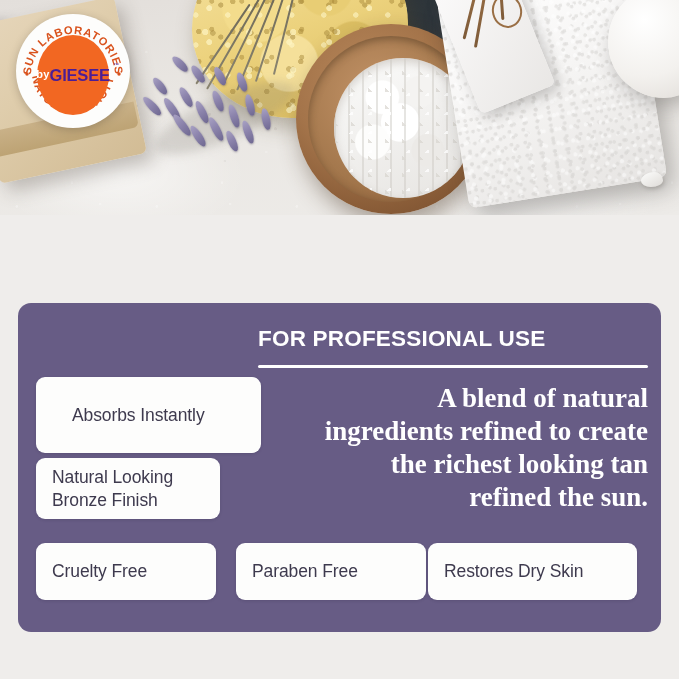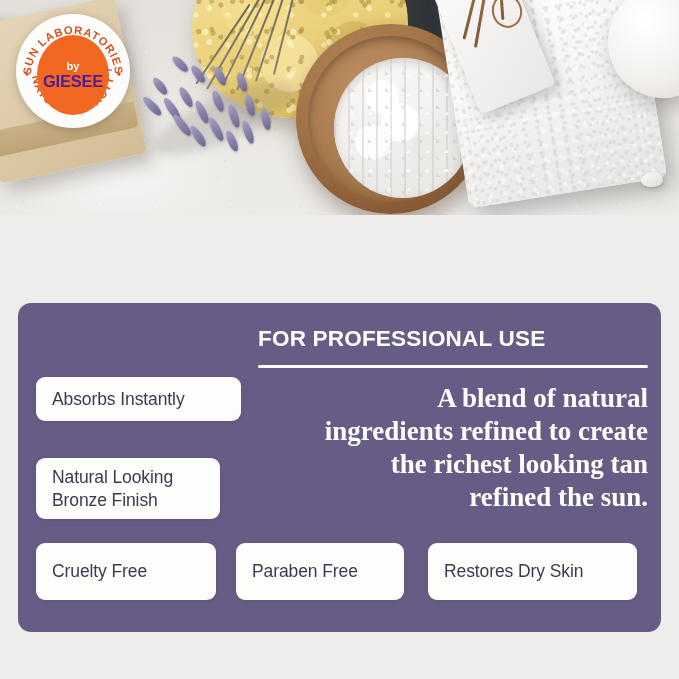--- a/index.html
+++ b/index.html
@@ -134,21 +134,21 @@
 
   .pebble{position:absolute;left:641px;top:172px;width:22px;height:15px;
     border-radius:60% 40% 55% 45%/60% 55% 45% 40%;
     background:linear-gradient(150deg,#fdfdfc,#dedbd7);
     box-shadow:1px 2px 4px rgba(90,85,80,.3);}
 
   
   .badge{position:absolute;left:16px;top:14px;width:114px;height:114px;border-radius:50%;
     background:#fdfdfc;box-shadow:0 2px 8px rgba(60,50,40,.28);}
   .badge-inner{position:absolute;left:21px;top:21px;width:72px;height:80px;border-radius:50%;
-    background:#f26722;display:flex;flex-direction:column;align-items:center;justify-content:center;}
+    background:#f26722;display:flex;flex-direction:row;align-items:center;justify-content:center;}
   .badge-by{font-size:11px;color:#fff;font-weight:700;line-height:1;margin-bottom:1px;
     letter-spacing:.2px;}
   .badge-name{font-size:16.5px;color:#4c1d95;font-weight:700;line-height:1;letter-spacing:-.2px;
     position:relative;}
   .badge-tm{position:absolute;right:-9px;top:-4px;font-size:5.5px;font-weight:700;}
   .ring-text{position:absolute;left:0;top:0;width:114px;height:114px;}
   .ring-text text{font-family:"Liberation Sans",sans-serif;font-weight:700;
     font-size:11.2px;letter-spacing:.9px;fill:#d9531e;}
   .ring-text .lower{font-size:11.6px;letter-spacing:1px;}
 
@@ -169,24 +169,24 @@
   .blurb{position:absolute;left:258px;top:382px;width:390px;text-align:right;
     color:#ffffff;font-family:"Liberation Serif",serif;font-weight:700;
     font-size:27px;line-height:1.22;}
 
   .pill{position:absolute;background:#fdfdfc;border-radius:9px;
     display:flex;align-items:center;
     color:#3e3a4e;font-size:17.5px;font-weight:400;letter-spacing:-.1px;
     box-shadow:0 1px 3px rgba(40,32,60,.18);}
   .pill span{display:block;padding-left:16px;padding-right:14px;line-height:1.3;}
 
-  .p-absorbs{left:36px;top:377px;width:205px;height:44px;}
+  .p-absorbs{left:36px;top:377px;width:205px;height:76px;padding-left:20px;}
   .p-bronze{left:36px;top:458px;width:184px;height:61px;}
   .p-cruelty{left:36px;top:543px;width:180px;height:57px;}
-  .p-paraben{left:236px;top:543px;width:168px;height:57px;}
+  .p-paraben{left:236px;top:543px;width:190px;height:57px;}
   .p-restores{left:428px;top:543px;width:209px;height:57px;}
 </style>
 </head>
 <body>
 
 <div id="stage">
 
   <div class="photo">
     <div class="surface"></div>
     <div class="grain"></div>

